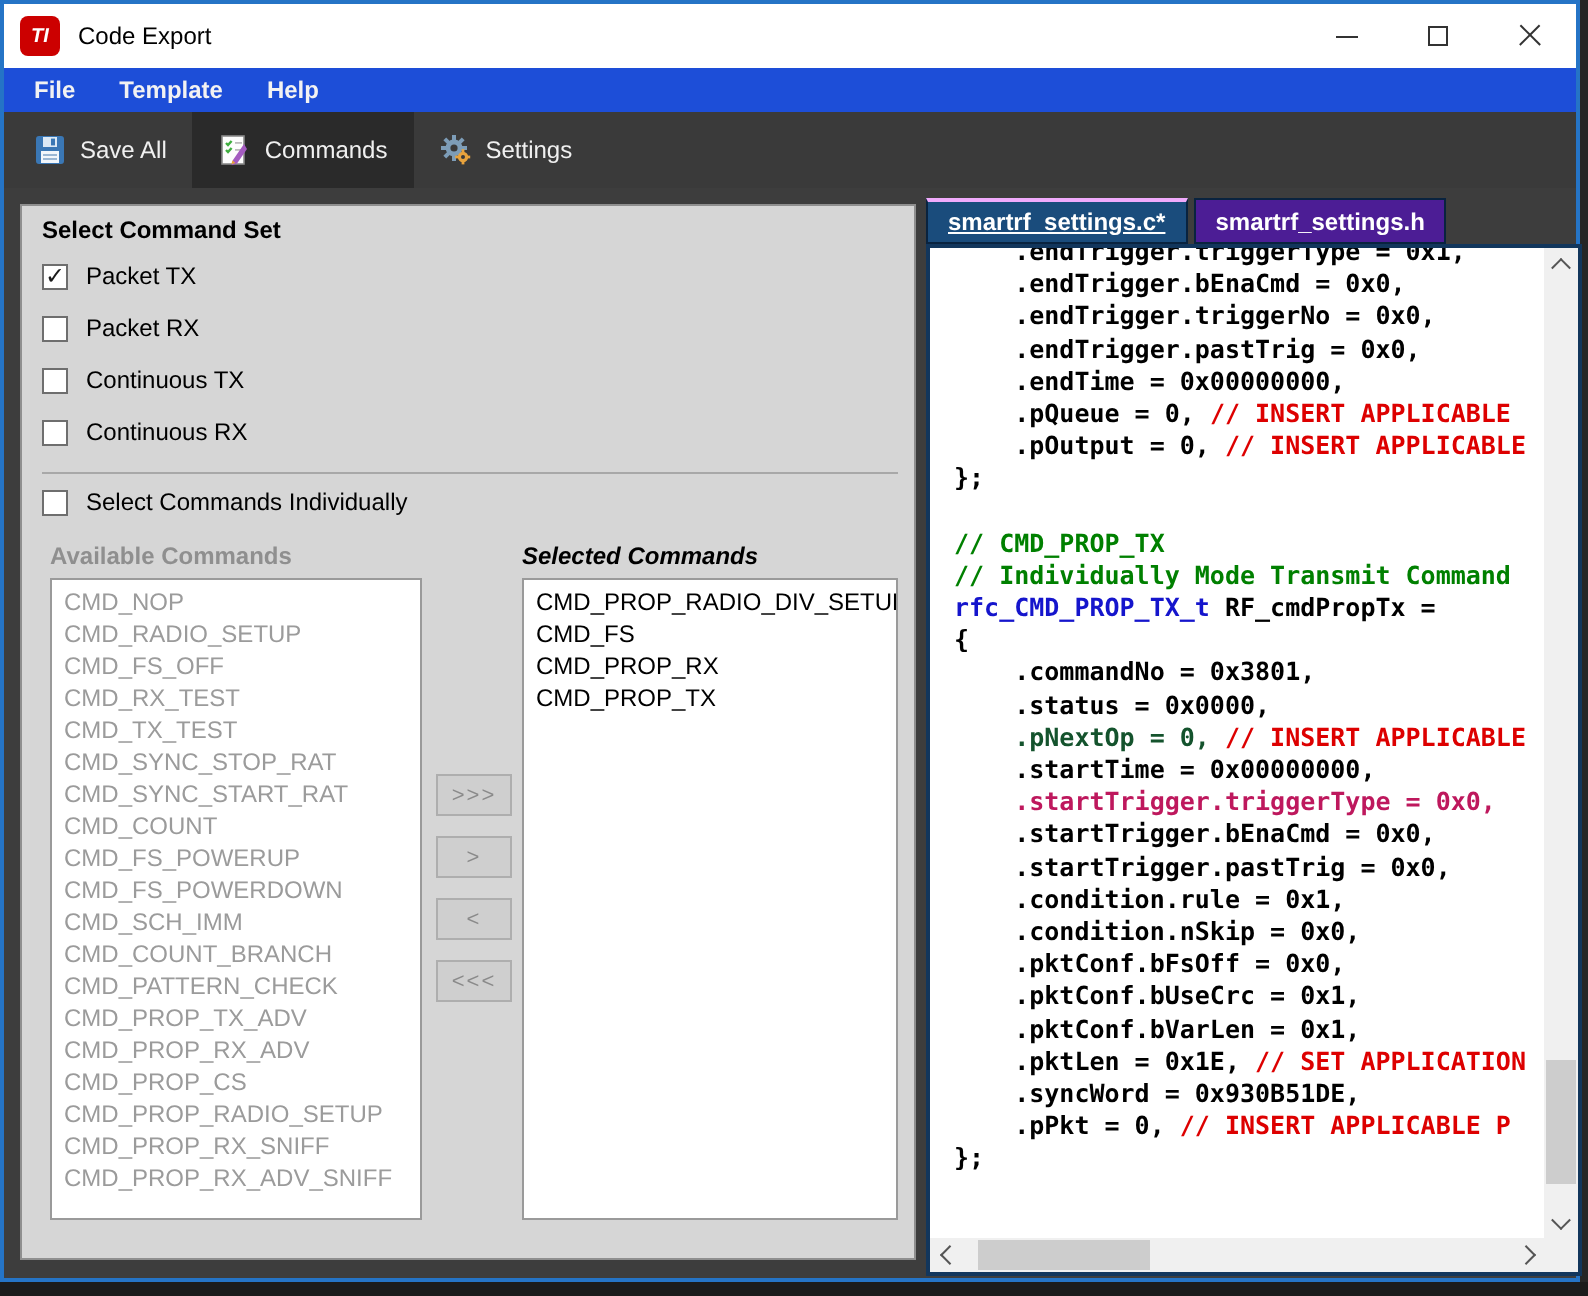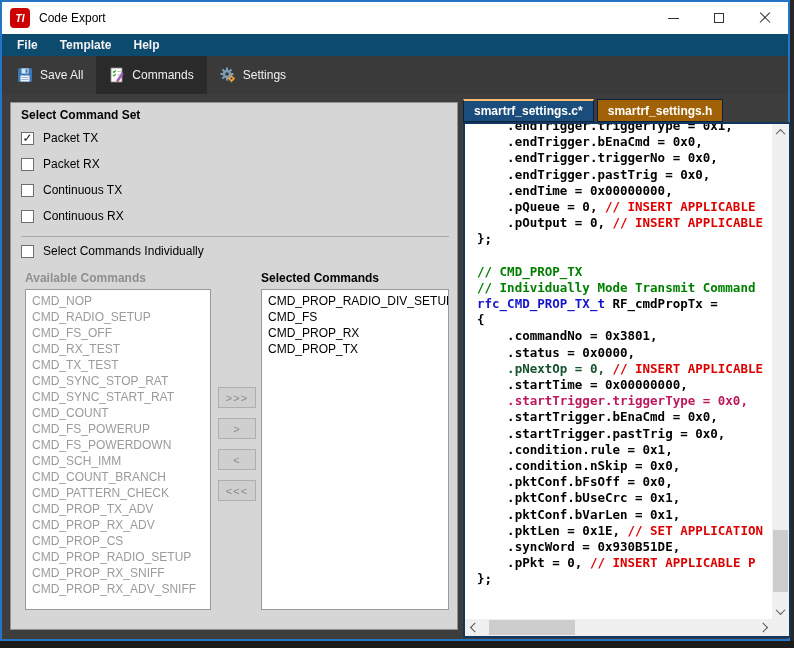--- a/index.html
+++ b/index.html
@@ -15,21 +15,21 @@
   .win-controls{margin-left:auto;display:flex;height:100%;}
   .win-btn{width:46px;height:100%;display:flex;align-items:center;justify-content:center;position:relative;}
   .glyph-min{width:11px;height:1px;background:#333;}
   .glyph-max{width:10px;height:10px;border:1px solid #333;}
   .glyph-close{position:relative;width:12px;height:12px;}
   .glyph-close::before,.glyph-close::after{content:"";position:absolute;left:-1px;top:5px;width:14px;height:1.4px;background:#333;}
   .glyph-close::before{transform:rotate(45deg);}
   .glyph-close::after{transform:rotate(-45deg);}
 
   
-  .menubar{position:absolute;left:0;top:32px;width:786px;height:22px;background:#0c4a6e;display:flex;align-items:center;padding-left:4px;}
+  .menubar{position:absolute;left:0;top:32px;width:786px;height:22px;background:#1d4ed8;display:flex;align-items:center;padding-left:4px;}
   .menu-item{color:#f2f2f2;font-size:12px;font-weight:bold;padding:0 11px;line-height:22px;}
 
   
   .toolbar{position:absolute;left:0;top:54px;width:786px;height:38px;background:#3a3a3a;display:flex;align-items:stretch;padding-left:2px;}
   .tool-btn{display:flex;align-items:center;gap:7px;padding:0 13px;color:#f0f0f0;font-size:12px;text-align:right;}
   .tool-btn.active{background:#2a2a2a;}
   .tool-icon{width:16px;height:16px;display:block;}
 
   
   .panel{position:absolute;left:8px;top:100px;width:448px;height:528px;background:#d6d6d6;border:1px solid #8f8f8f;}
@@ -38,35 +38,35 @@
   .cb-row{display:flex;align-items:center;height:14px;margin-bottom:12px;}
   .cb{width:13px;height:13px;background:#fff;border:1px solid #6e6e6e;display:inline-flex;align-items:center;justify-content:center;flex:none;}
   .cb .tick{font-size:12px;line-height:10px;color:#1a1a1a;display:none;}
   .cb.checked .tick{display:block;}
   .cb-label{margin-left:9px;font-size:12px;color:#000;white-space:nowrap;}
   .divider{position:absolute;left:10px;top:133px;width:428px;height:1px;background:#a8a8a8;}
   .cb-individual{position:absolute;left:10px;top:141px;}
 
   .group-label{position:absolute;font-size:12px;font-weight:bold;white-space:nowrap;}
   .lbl-available{left:14px;top:168px;color:#8f8f8f;}
-  .lbl-selected{left:250px;top:168px;color:#000;}
+  .lbl-selected{left:250px;top:168px;color:#000;font-style:italic;}
   .cmd-list{position:absolute;top:186px;height:321px;background:#fff;border:1px solid #9a9a9a;overflow:hidden;padding-top:3px;}
   .list-available{left:14px;width:186px;}
   .list-selected{left:250px;width:188px;}
   .list-item{font-size:12px;line-height:16px;padding-left:6px;white-space:nowrap;overflow:hidden;}
   .list-available .list-item{color:#9b9b9b;}
   .list-selected .list-item{color:#000;}
 
   .xfer-col{position:absolute;left:207px;top:284px;width:38px;display:flex;flex-direction:column;gap:10px;}
   .xfer-btn{width:38px;height:21px;background:#cfcfcf;border:1px solid #aeaeae;color:#8a8a8a;font-size:11px;display:flex;align-items:center;justify-content:center;letter-spacing:1px;font-family:"Liberation Sans",sans-serif;}
 
   
   .tabs{position:absolute;left:461px;top:97px;display:flex;gap:3px;}
-  .tab{height:23px;display:flex;align-items:center;justify-content:center;font-size:12px;font-weight:bold;color:#fff;background:#a16207;border:1px solid #09233f;padding:0 10px;}
-  .tab.active{background:#1a4c7c;border-top:2px solid #fdba74;}
+  .tab{height:23px;display:flex;align-items:center;justify-content:center;font-size:12px;font-weight:bold;color:#fff;background:#4c1d95;border:1px solid #09233f;padding:0 10px;}
+  .tab.active{background:#1a4c7c;border-top:2px solid #f0abfc;text-decoration:underline;}
 
   
   .editor{position:absolute;left:461px;top:120px;width:328px;height:516px;background:#ffffff;border:2px solid #12365c;}
   .code-viewport{position:absolute;left:0;top:0;width:332px;height:495px;overflow:hidden;}
   .code-content{margin-top:-6px;padding-left:12px;font-family:"DejaVu Sans Mono",monospace;font-size:12.5px;font-weight:bold;}
   .code-line{height:16.2px;line-height:16.2px;white-space:pre;}
 
   
   .vsb{position:absolute;right:0;top:0;width:17px;height:495px;background:#f0f0f0;}
   .hsb{position:absolute;left:0;bottom:0;width:307px;height:17px;background:#f0f0f0;}

